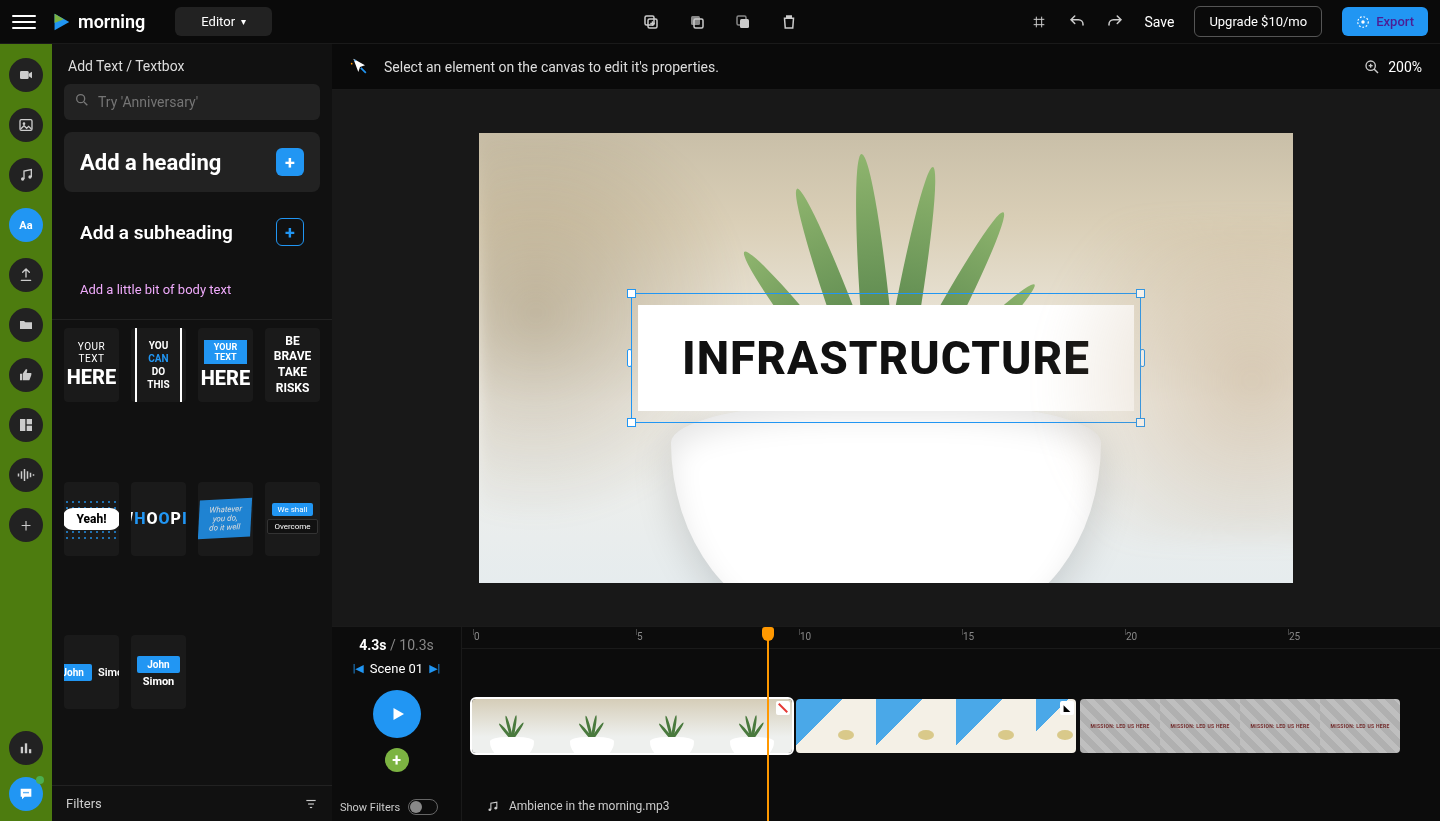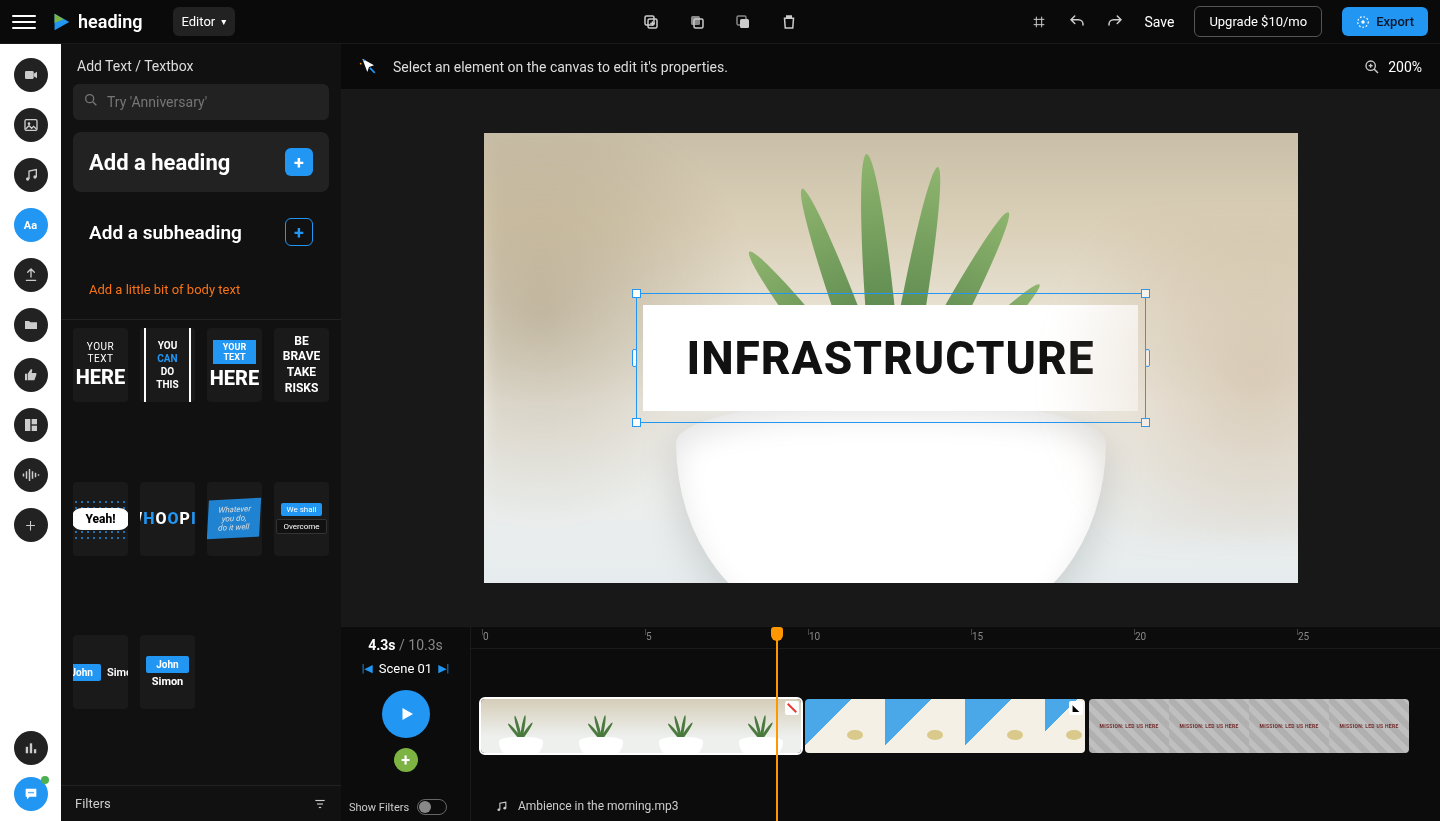--- a/index.html
+++ b/index.html
@@ -5,54 +5,54 @@
 * { margin: 0; padding: 0; box-sizing: border-box; font-family: -apple-system, BlinkMacSystemFont, "Segoe UI", Roboto, sans-serif; }
 body { background: #000; color: #fff; width: 1440px; height: 821px; overflow: hidden; position: relative; }
 
 
 .topbar { height: 44px; background: #0a0a0a; display: flex; align-items: center; padding: 0 12px; border-bottom: 1px solid #1a1a1a; }
 .hamburger { width: 24px; height: 24px; display: flex; flex-direction: column; justify-content: center; gap: 4px; cursor: pointer; margin-right: 14px; }
 .hamburger span { height: 2px; background: #fff; border-radius: 1px; }
 .logo { display: flex; align-items: center; gap: 6px; font-weight: 600; font-size: 18px; margin-right: 30px; }
 .logo-mark { position: relative; width: 22px; height: 22px; }
 .logo-mark svg { width: 22px; height: 22px; }
-.editor-btn { background: #222; border: none; color: #fff; padding: 7px 9px; border-radius: 6px; font-size: 13px; display: flex; align-items: center; gap: 6px; cursor: pointer; }
+.editor-btn { background: #222; border: none; color: #fff; padding: 7px 26px; border-radius: 6px; font-size: 13px; display: flex; align-items: center; gap: 6px; cursor: pointer; }
 .top-center { position: absolute; left: 50%; transform: translateX(-50%); display: flex; gap: 26px; align-items: center; }
 .top-icon { width: 20px; height: 20px; cursor: pointer; display: flex; align-items: center; justify-content: center; }
 .top-right { margin-left: auto; display: flex; align-items: center; gap: 20px; }
 .top-right .top-icon { width: 18px; height: 18px; }
 .save-text { font-size: 14px; cursor: pointer; }
 .upgrade-btn { background: transparent; border: 1px solid #555; color: #fff; padding: 7px 14px; border-radius: 6px; font-size: 13px; cursor: pointer; }
-.export-btn { background: #2196f3; border: none; color: #0f172a; padding: 7px 14px; border-radius: 6px; font-size: 13px; font-weight: 500; display: flex; align-items: center; gap: 6px; cursor: pointer; }
+.export-btn { background: #2196f3; border: none; color: #4c1d95; padding: 7px 14px; border-radius: 6px; font-size: 13px; font-weight: 500; display: flex; align-items: center; gap: 6px; cursor: pointer; }
 
 
 .main { display: flex; height: calc(100% - 44px); }
 
 
-.rail { width: 61px; background: #ffffff; display: flex; flex-direction: column; align-items: center; padding-top: 14px; gap: 16px; position: relative; }
+.rail { width: 52px; background: #4d7c0f; display: flex; flex-direction: column; align-items: center; padding-top: 14px; gap: 16px; position: relative; }
 .rail-icon { width: 34px; height: 34px; border-radius: 50%; background: #222; display: flex; align-items: center; justify-content: center; cursor: pointer; }
 .rail-icon.active { background: #2196f3; }
 .rail-bottom { position: absolute; bottom: 10px; display: flex; flex-direction: column; gap: 12px; align-items: center; }
 .chat-badge { position: relative; }
 .chat-badge::after { content: ''; position: absolute; top: -1px; right: -1px; width: 8px; height: 8px; background: #4caf50; border-radius: 50%; }
 
 
 .panel { width: 280px; background: #111; display: flex; flex-direction: column; position: relative; }
 .panel-title { padding: 14px 16px 10px; font-size: 14px; color: #ddd; }
 .search-wrap { padding: 0 12px 12px; }
 .search { width: 100%; background: #222; border: none; border-radius: 6px; padding: 10px 12px 10px 34px; color: #fff; font-size: 14px; }
 .search-wrap { position: relative; }
 .search-icon { position: absolute; left: 22px; top: 8px; width: 16px; height: 16px; }
 .text-options { padding: 0 12px; display: flex; flex-direction: column; gap: 10px; }
 .text-opt { background: #222; border-radius: 8px; padding: 16px 16px; display: flex; align-items: center; justify-content: space-between; cursor: pointer; }
 .text-opt.heading .label { font-size: 22px; font-weight: 700; }
 .text-opt.subheading { background: transparent; }
 .text-opt.subheading .label { font-size: 19px; font-weight: 600; }
 .text-opt.body { background: transparent; padding: 10px 16px 18px; }
-.text-opt.body .label { font-size: 13px; font-weight: 400; color: #f97316; }
+.text-opt.body .label { font-size: 13px; font-weight: 400; color: #f0abfc; }
 .plus { width: 28px; height: 28px; border-radius: 6px; display: flex; align-items: center; justify-content: center; font-size: 18px; font-weight: 700; }
 .plus.solid { background: #2196f3; color: #fff; }
 .plus.outline { border: 1px solid #2196f3; color: #2196f3; }
 
 .templates { flex: 1; overflow-y: auto; padding: 8px 12px; display: grid; grid-template-columns: 1fr 1fr 1fr 1fr; gap: 12px; border-top: 1px solid #222; margin-top: 4px; }
 .tmpl { background: #1a1a1a; border-radius: 4px; height: 74px; display: flex; align-items: center; justify-content: center; font-size: 11px; text-align: center; cursor: pointer; padding: 6px; position: relative; overflow: hidden; }
 .tmpl-a { flex-direction: column; line-height: 1.2; }
 .tmpl-a .l1 { font-size: 10px; letter-spacing: 0.5px; }
 .tmpl-a .l2 { font-size: 20px; font-weight: 800; }
 .tmpl-b .box { border: 2px solid #fff; padding: 13px 10px; font-size: 10px; font-weight: 700; line-height: 1.3; }
@@ -168,21 +168,21 @@
       <span></span>
       <span></span>
     </div>
   <div class="logo">
     <span class="logo-mark">
       <svg viewBox="0 0 24 24">
           <polygon points="5,3 21,12 5,21" fill="#2196f3"></polygon>
           <polygon points="5,3 15,9 5,13" fill="#7cb342"></polygon>
         </svg>
     </span>
-    <span>heading</span>
+    <span>morning</span>
   </div>
   <button class="editor-btn">
     <span>Editor</span>
     <span style="font-size:10px;">▾</span>
   </button>
 
   <div class="top-center">
     <div class="top-icon">
       <svg viewBox="0 0 24 24" width="18" height="18">
           <rect x="8" y="8" width="12" height="12" rx="2" fill="none" stroke="#ccc" stroke-width="2"></rect>

